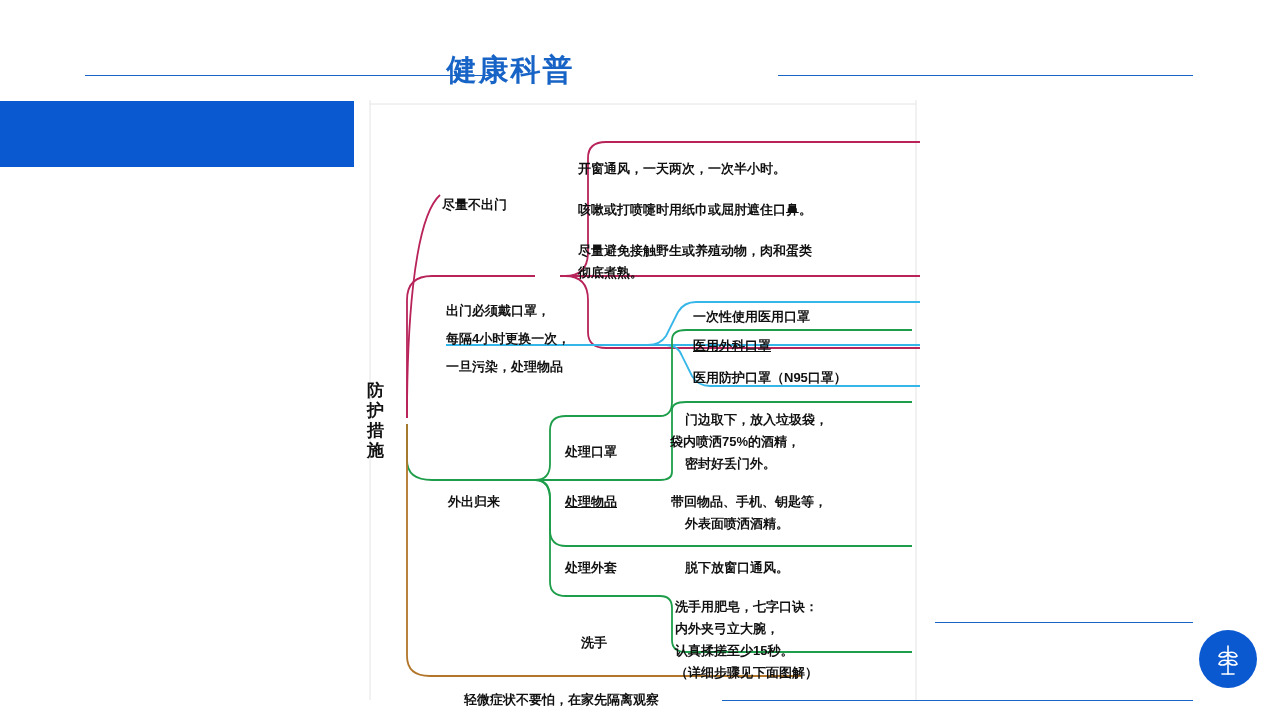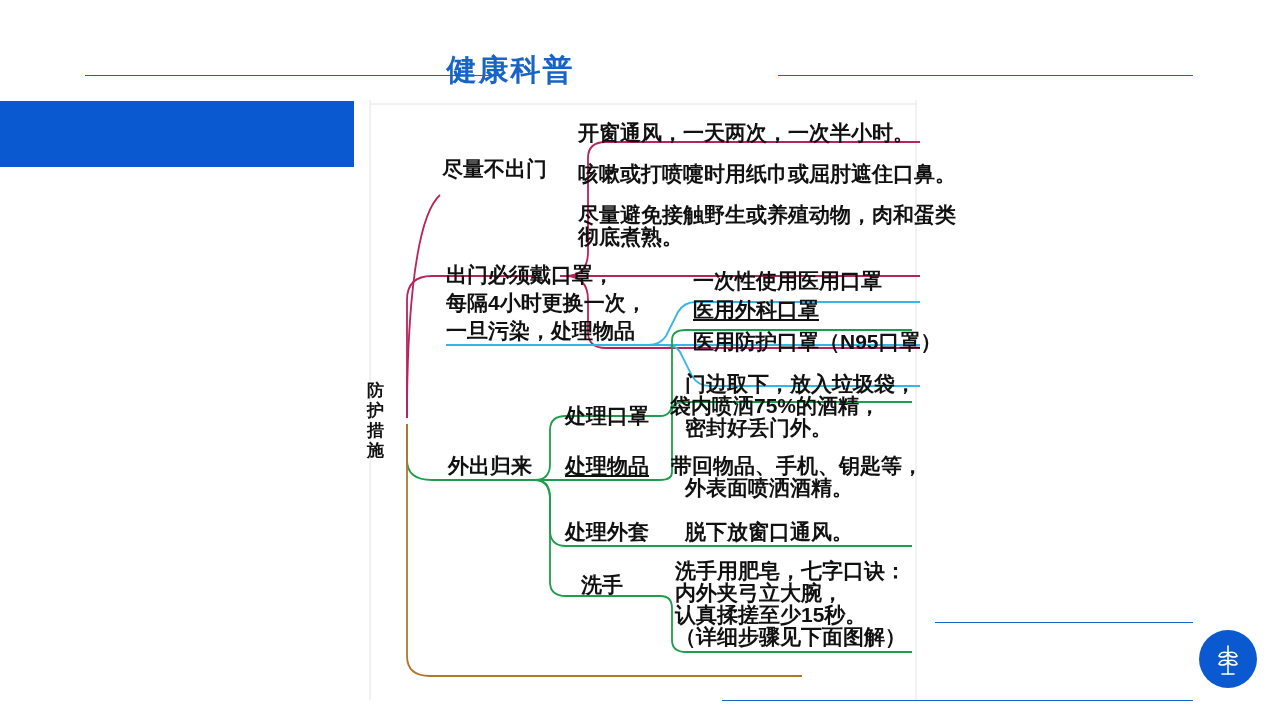--- a/index.html
+++ b/index.html
@@ -106,25 +106,26 @@
     height: 600px;
   }
   .map svg {
     position: absolute;
     left: 0;
     top: 0;
   }
 
   .node {
     position: absolute;
-    font-size: 21px;
+    font-size: 13px;
     color: #111111;
     font-weight: bold;
     line-height: 22px;
     white-space: pre;
+    margin-top: 36px;
   }
   .root-label {
     position: absolute;
     left: 7px;
     top: 281px;
     width: 20px;
     font-size: 17px;
     font-weight: bold;
     color: #111111;
     line-height: 20px;
@@ -229,31 +230,32 @@
 
     <div class="node" style="left:333px; top:170px;">一次性使用医用口罩</div>
     <div class="node" style="left:333px; top:199px;text-decoration:underline;">医用外科口罩</div>
     <div class="node" style="left:333px; top:231px;">医用防护口罩（N95口罩）</div>
 
     <div class="node" style="left:88px; top:355px;">外出归来</div>
 
     <div class="node" style="left:205px; top:305px;">处理口罩</div>
     <div class="node" style="left:205px; top:355px;text-decoration:underline;">处理物品</div>
     <div class="node" style="left:205px; top:421px;">处理外套</div>
-    <div class="node" style="left:221px; top:474px;text-align:right;">洗手</div>
+    <div class="node" style="left:221px; top:496px;text-align:right;">洗手</div>
 
     <div class="node" style="left:325px; top:273px;">门边取下，放入垃圾袋，</div>
     <div class="node" style="left:310px; top:295px;">袋内喷洒75%的酒精，</div>
     <div class="node" style="left:325px; top:317px;">密封好丢门外。</div>
 
     <div class="node" style="left:311px; top:355px;">带回物品、手机、钥匙等，</div>
     <div class="node" style="left:325px; top:377px;">外表面喷洒酒精。</div>
 
     <div class="node" style="left:325px; top:421px;">脱下放窗口通风。</div>
 
     <div class="node" style="left:315px; top:460px;">洗手用肥皂，七字口诀：</div>
     <div class="node" style="left:315px; top:482px;">内外夹弓立大腕，</div>
     <div class="node" style="left:315px; top:504px;">认真揉搓至少15秒。</div>
     <div class="node" style="left:315px; top:526px;">（详细步骤见下面图解）</div>
 
+    <div class="node" style="left:104px; top:553px;">轻微症状不要怕，在家先隔离观察</div>
 
   </div>
 </div>
 
 </body></html>

